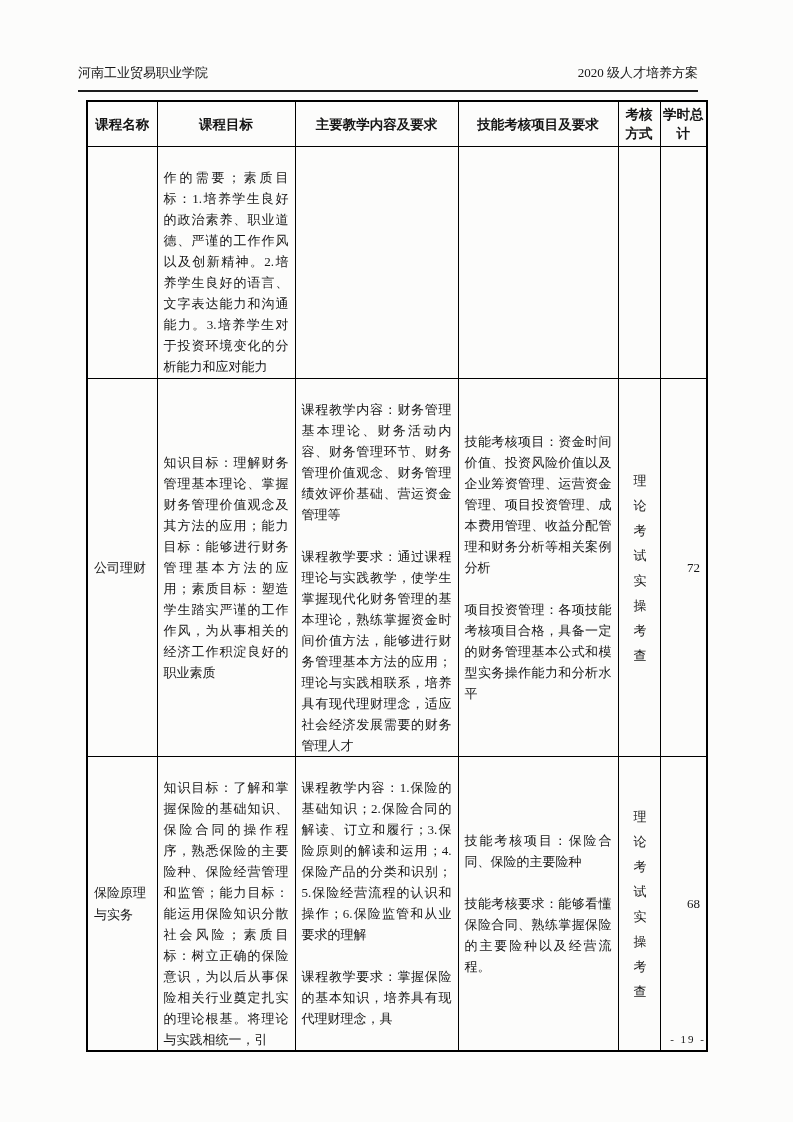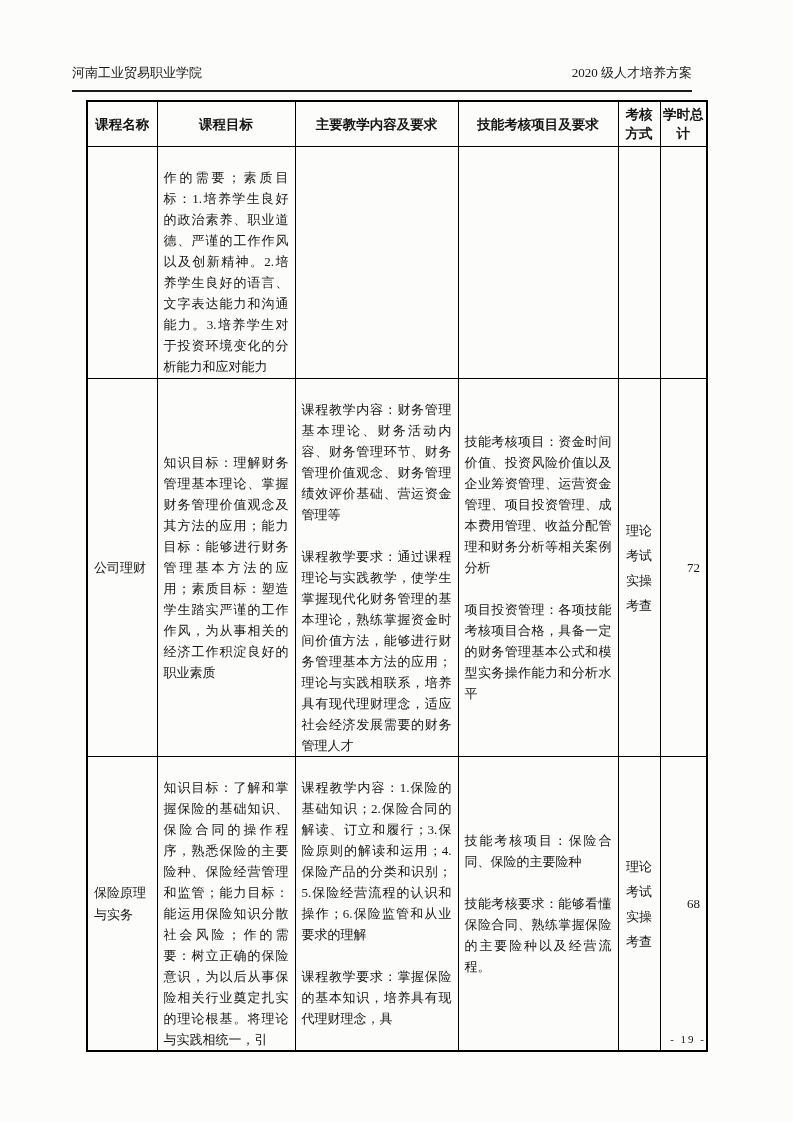--- a/index.html
+++ b/index.html
@@ -7,21 +7,21 @@
   body {
     position: relative;
     background: #fbfbf9;
     font-family: "Liberation Serif", "DejaVu Serif", serif;
     color: #161616;
   }
   .page { position: absolute; inset: 0; background: #fcfcfb; }
 
   .doc-header {
     position: absolute;
-    left: 72px; top: 64px; width: 620px;
+    left: 78px; top: 64px; width: 620px;
     display: flex; justify-content: space-between; align-items: flex-end;
     font-size: 13px;
     padding-bottom: 8px;
     border-bottom: 2px solid #1c1c1c;
   }
 
   table.course-table {
     position: absolute;
     left: 86px; top: 100px;
     width: 620px;
@@ -45,21 +45,21 @@
   }
   tr.hdr-row { height: 40px; font-family: Liberation Serif, serif; }
   tr.row-1 { height: 232px; }
   tr.row-2 { height: 373px; }
   tr.row-3 { height: 270px; }
 
   .txt { text-align: justify; line-height: 21px; }
   .para + .para { margin-top: 21px; }
   td.vtop { vertical-align: top; padding-top: 20px; }
   td.name-cell { text-align: left; line-height: 22px; }
-  td.method-cell { text-align: center; line-height: 25px; padding: 0 7px; }
+  td.method-cell { text-align: center; line-height: 25px; padding: 0 15px; }
   td.hours-cell { text-align: right; font-size: 13px; }
 
   .doc-footer {
     position: absolute;
     top: 1033px; left: 86px; width: 620px;
     text-align: right;
     font-size: 11px;
     letter-spacing: 2px;
   }
 </style>
@@ -117,21 +117,21 @@
           <div class="txt para">技能考核项目：资金时间价值、投资风险价值以及企业筹资管理、运营资金管理、项目投资管理、成本费用管理、收益分配管理和财务分析等相关案例分析</div>
           <div class="txt para">项目投资管理：各项技能考核项目合格，具备一定的财务管理基本公式和模型实务操作能力和分析水平</div>
         </td>
         <td class="method-cell">理论考试实操考查</td>
         <td class="hours-cell">72</td>
       </tr>
 
       <tr class="row-3">
         <td class="name-cell">保险原理与实务</td>
         <td class="vtop">
-          <div class="txt para">知识目标：了解和掌握保险的基础知识、保险合同的操作程序，熟悉保险的主要险种、保险经营管理和监管；能力目标：能运用保险知识分散社会风险；作的需要：树立正确的保险意识，为以后从事保险相关行业奠定扎实的理论根基。将理论与实践相统一，引</div>
+          <div class="txt para">知识目标：了解和掌握保险的基础知识、保险合同的操作程序，熟悉保险的主要险种、保险经营管理和监管；能力目标：能运用保险知识分散社会风险；素质目标：树立正确的保险意识，为以后从事保险相关行业奠定扎实的理论根基。将理论与实践相统一，引</div>
         </td>
         <td class="vtop">
           <div class="txt para">课程教学内容：1.保险的基础知识；2.保险合同的解读、订立和履行；3.保险原则的解读和运用；4.保险产品的分类和识别；5.保险经营流程的认识和操作；6.保险监管和从业要求的理解</div>
           <div class="txt para">课程教学要求：掌握保险的基本知识，培养具有现代理财理念，具</div>
         </td>
         <td>
           <div class="txt para">技能考核项目：保险合同、保险的主要险种</div>
           <div class="txt para">技能考核要求：能够看懂保险合同、熟练掌握保险的主要险种以及经营流程。</div>
         </td>
         <td class="method-cell">理论考试实操考查</td>

